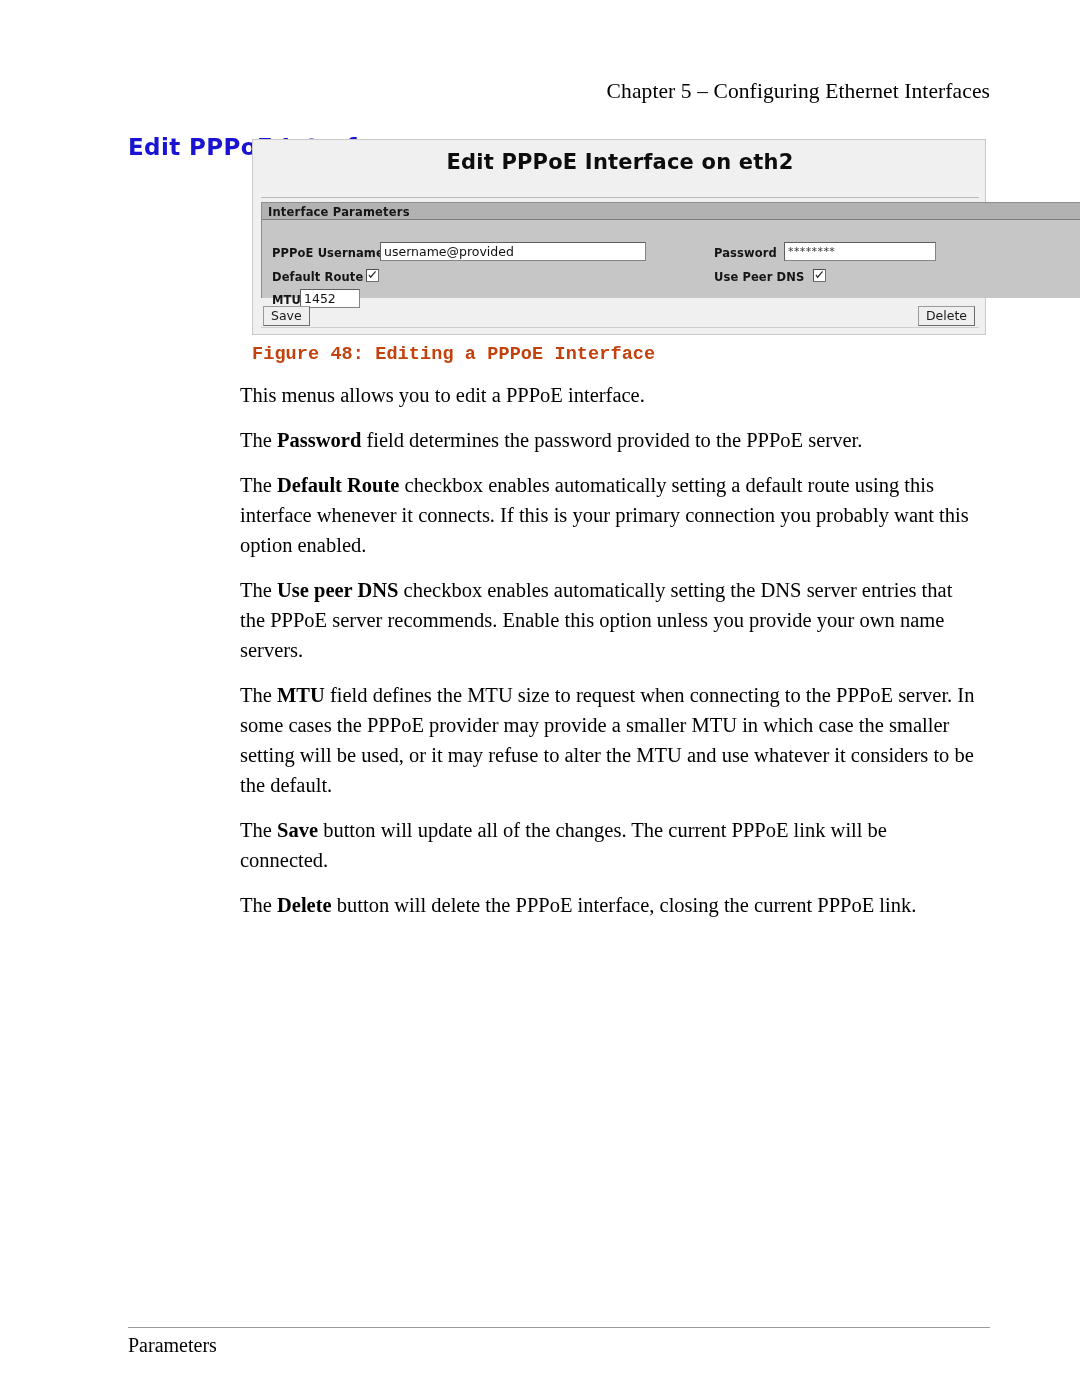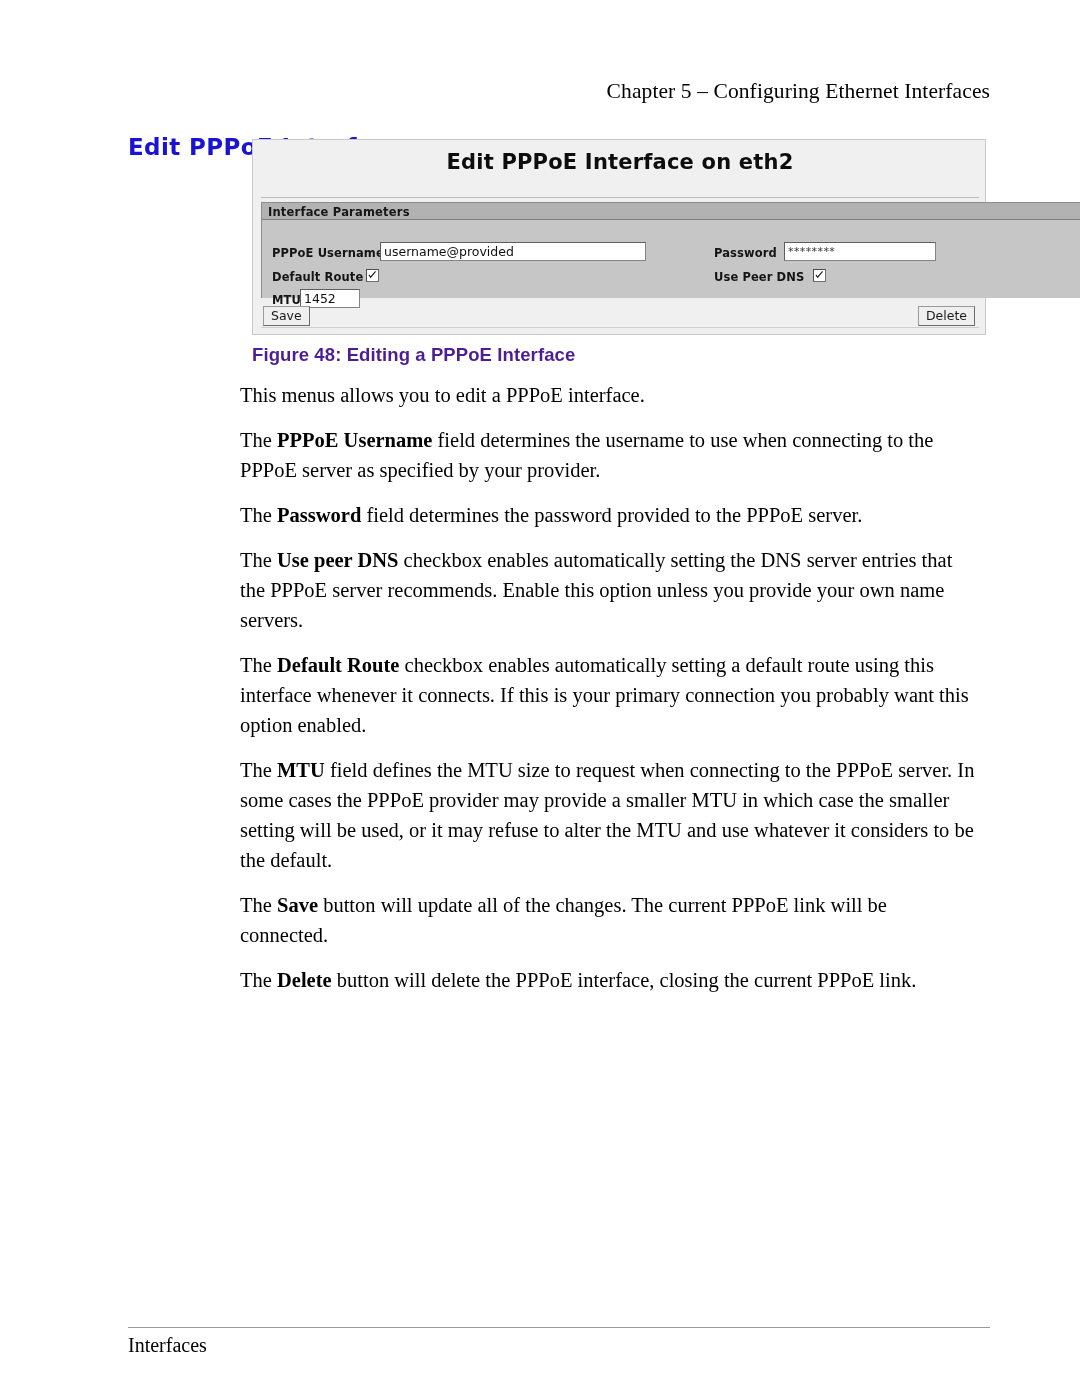--- a/index.html
+++ b/index.html
@@ -212,24 +212,24 @@
     width: 718px;
     height: 1px;
     background: #cfcfcf;
   }
 
   
   .figure-caption {
     position: absolute;
     left: 252px;
     top: 344px;
-    font-family: Liberation Sans, sans-serif;
+    font-family: Liberation Mono, monospace;
     font-size: 18.5px;
     font-weight: bold;
-    color: #4c1d95;
+    color: #c2410c;
     letter-spacing: 0.1px;
     white-space: nowrap;
   }
 
   
   .body-copy {
     position: absolute;
     left: 240px;
     top: 380px;
     width: 736px;
@@ -325,33 +325,32 @@
 
     <div class="shot-bottomline"></div>
   </div>
 
   <div class="figure-caption">Figure 48: Editing a PPPoE Interface</div>
 
   <div class="body-copy">
 
     <p><span>This menus allows you to edit a PPPoE interface.</span></p>
 
-    <p><span>The </span><b>PPPoE Username</b><span> field determines the username to use when connecting to the PPPoE server as specified by your provider.</span></p>
 
     <p><span>The </span><b>Password</b><span> field determines the password provided to the PPPoE server.</span></p>
 
+    <p><span>The </span><b>Default Route</b><span> checkbox enables automatically setting a default route using this interface whenever it connects.  If this is your primary connection you probably want this option enabled.</span></p>
+
     <p><span>The </span><b>Use peer DNS</b><span> checkbox enables automatically setting the DNS server entries that the PPPoE server recommends.  Enable this option unless you provide your own name servers.</span></p>
 
-    <p><span>The </span><b>Default Route</b><span> checkbox enables automatically setting a default route using this interface whenever it connects.  If this is your primary connection you probably want this option enabled.</span></p>
-
     <p><span>The </span><b>MTU</b><span> field defines the MTU size to request when connecting to the PPPoE server.  In some cases the PPPoE provider may provide a smaller MTU in which case the smaller setting will be used, or it may refuse to alter the MTU and use whatever it considers to be the default.</span></p>
 
     <p><span>The </span><b>Save</b><span> button will update all of the changes. The current PPPoE link will be connected.</span></p>
 
     <p><span>The </span><b>Delete</b><span> button will delete the PPPoE interface, closing the current PPPoE link.</span></p>
 
   </div>
 
   <div class="footer-rule"></div>
-  <div class="footer-left">Interfaces</div>
+  <div class="footer-left">Parameters</div>
   <div class="footer-right">63</div>
 
 </div>
 
 </body></html>

